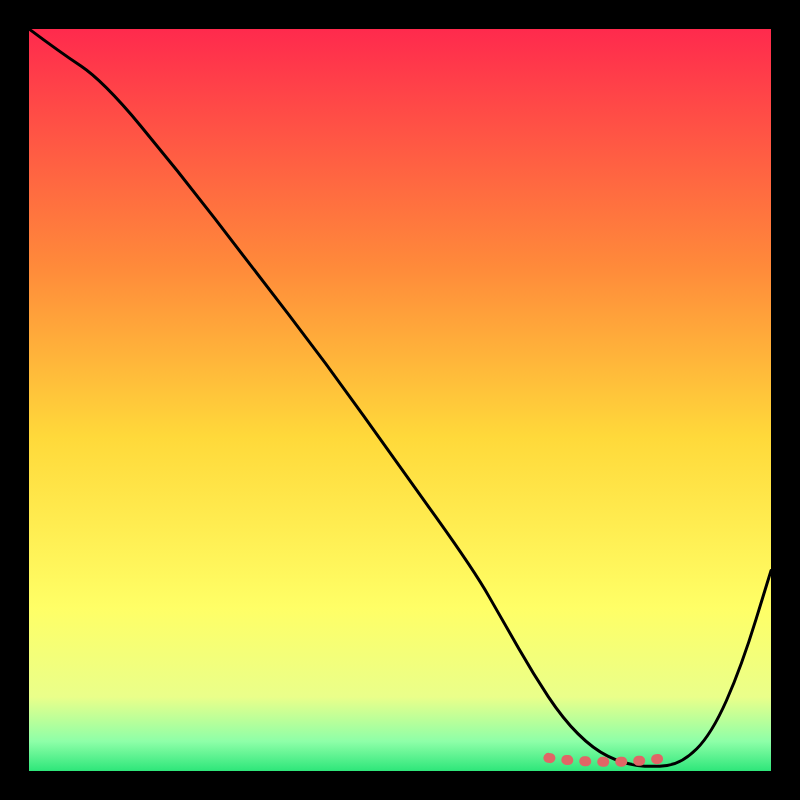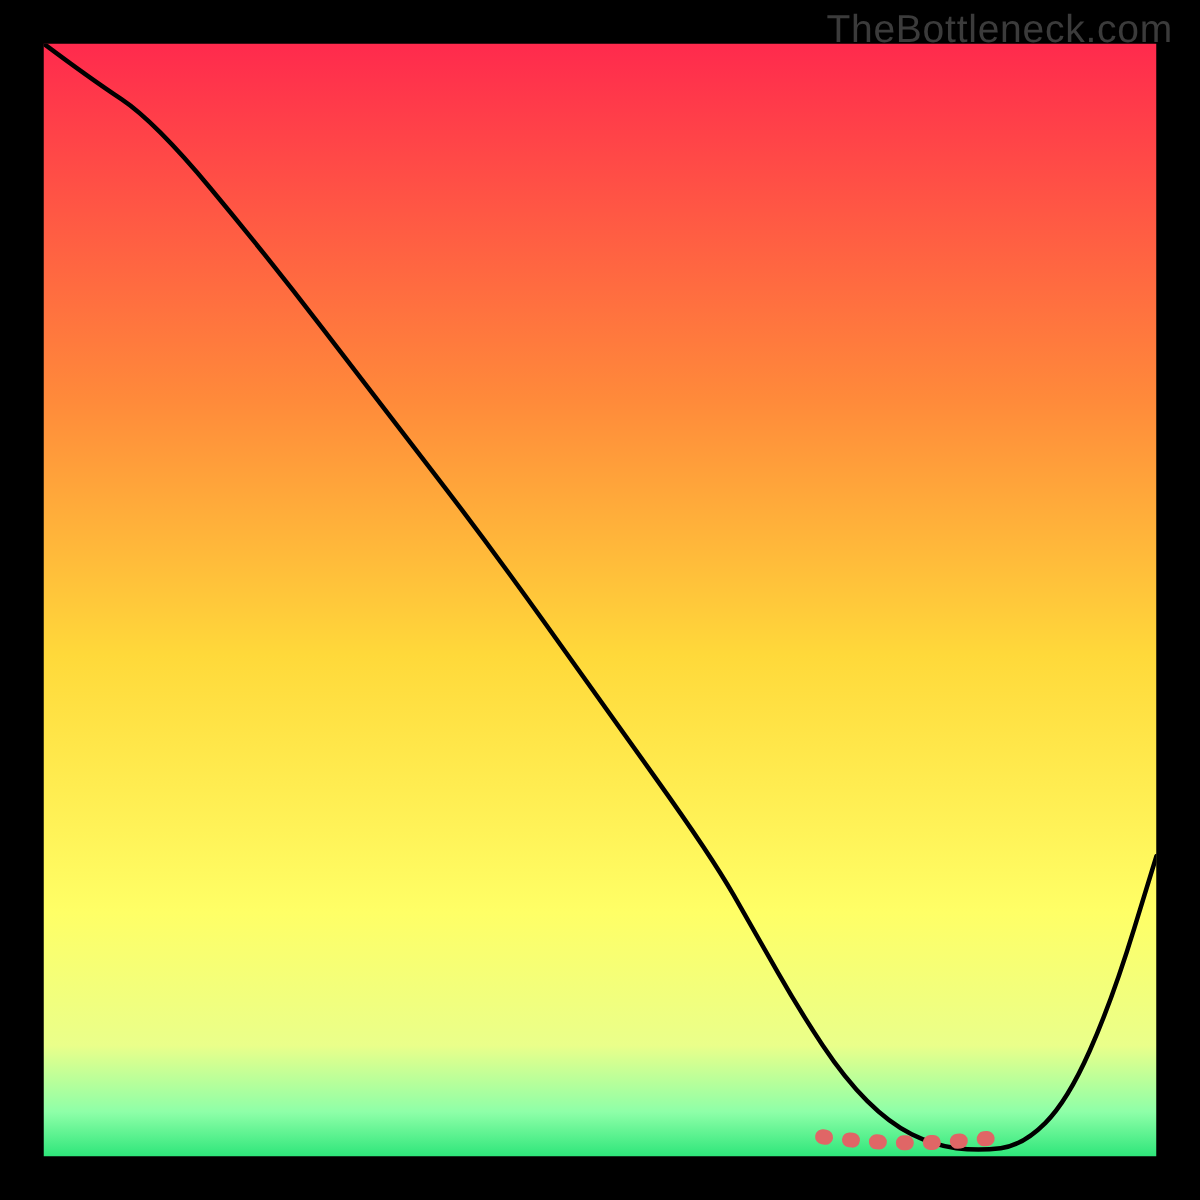--- a/index.html
+++ b/index.html
@@ -36,21 +36,20 @@
   }
   .plot svg {
     display: block;
   }
 </style>
 </head>
 <body>
 
 <div class="frame">
 
-  <div class="watermark">TheBottleneck.com</div>
 
   <div class="plot">
     <svg id="chart-svg" width="742" height="742" viewBox="0 0 742 742">
       <defs>
         <linearGradient id="bg-grad" x1="0" y1="0" x2="0" y2="1">
           <stop id="g0" offset="0%" stop-color="#ff2a4d"></stop>
           <stop id="g1" offset="32%" stop-color="#ff8a3a"></stop>
           <stop id="g2" offset="55%" stop-color="#ffd93a"></stop>
           <stop id="g3" offset="78%" stop-color="#ffff66"></stop>
           <stop id="g4" offset="90%" stop-color="#eaff8a"></stop>

